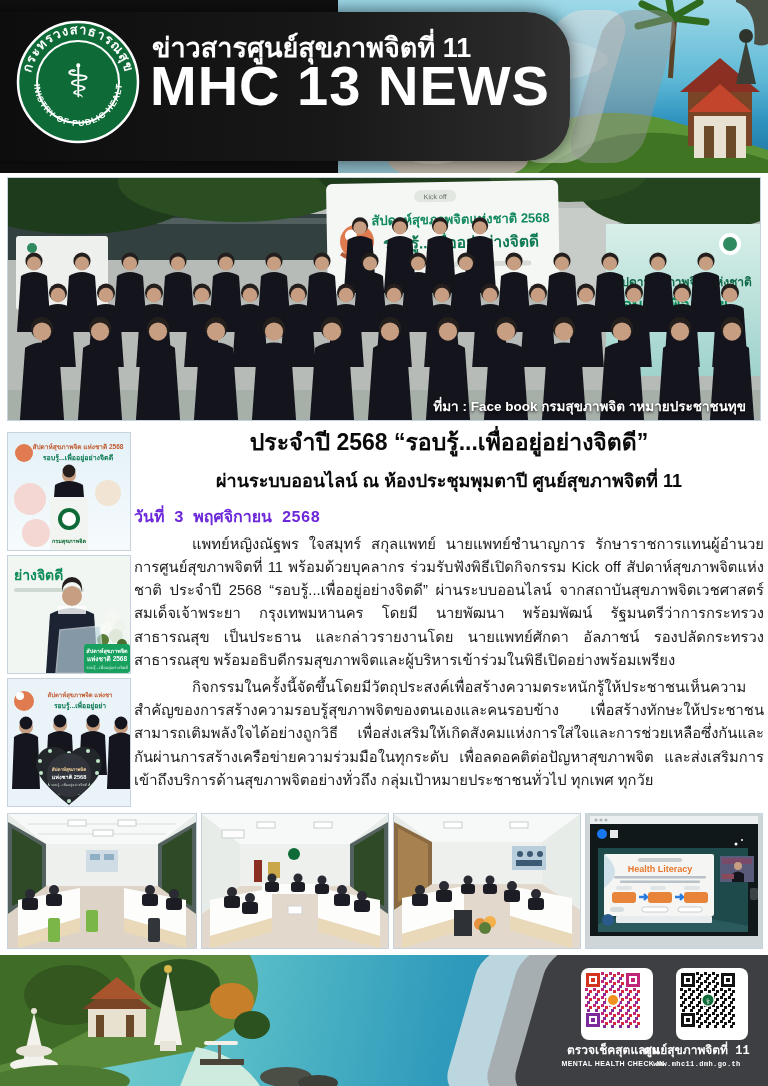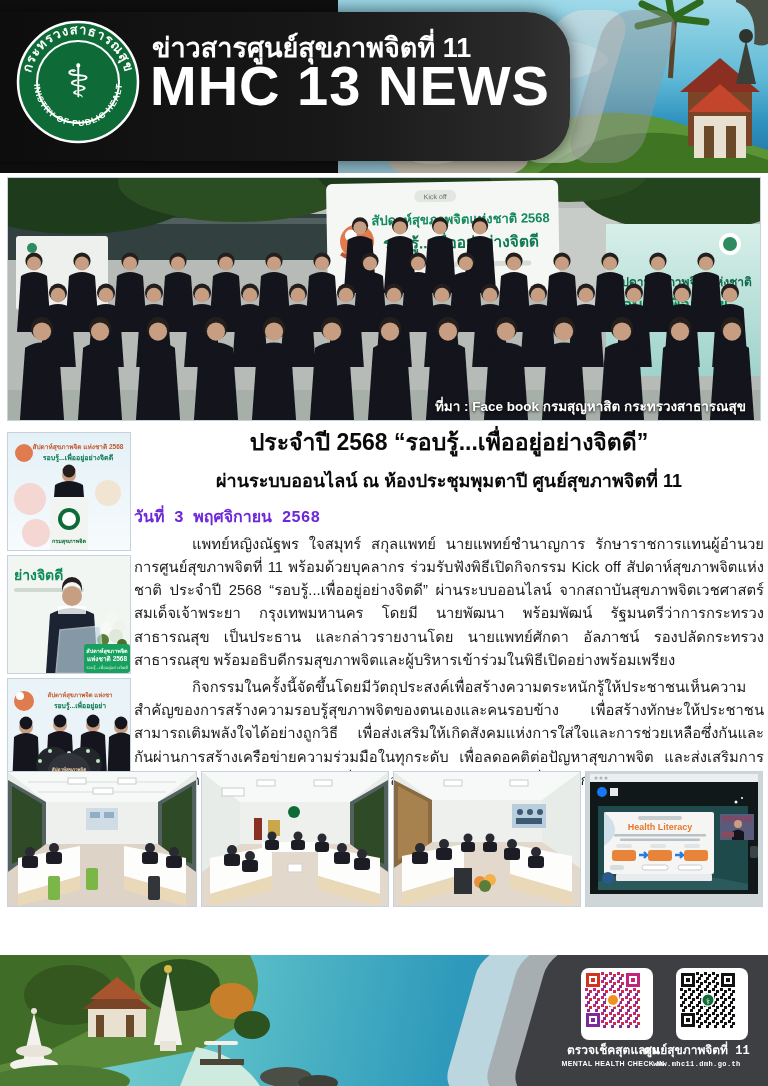--- a/index.html
+++ b/index.html
@@ -38,21 +38,21 @@
   .dateline{color:#6d28d9;font-size:16px;font-weight:800;margin-top:9px;font-family:Liberation Mono, monospace;}
   .para{color:#1c1c1c;font-size:14.8px;line-height:1.57;text-align:justify;margin:4px 0 0 0;
     text-indent:58px;}
 
   .sideph{left:8px;width:122px;}
   .sp1{top:433px;height:117px;}
   .sp2{top:556px;height:117px;}
   .sp3{top:679px;height:127px;}
 
   
-  .bp{top:772px;height:134px;}
+  .bp{top:814px;height:134px;}
   .bp1{left:8px;width:188px;}
   .bp2{left:202px;width:186px;}
   .bp3{left:394px;width:186px;}
   .bp4{left:586px;width:176px;}
 
   
   .footer{left:0;top:955px;width:768px;height:131px;overflow:hidden;
     background:linear-gradient(100deg,#86d2cf 0%,#5ec2c9 28%,#2f9abb 58%,#1f84ad 100%);}
   .ft-chev{top:-8px;height:150px;border-radius:28px;transform:skewX(-16deg);}
   .ftc1{left:462px;width:120px;background:rgba(235,235,235,.75);}
@@ -217,21 +217,21 @@
         <use href="#prs" transform="translate(324,162) scale(1.3)"></use>
       <use href="#prs" transform="translate(382,162) scale(1.3)"></use>
         <use href="#prs" transform="translate(440,162) scale(1.3)"></use>
       <use href="#prs" transform="translate(498,162) scale(1.3)"></use>
         <use href="#prs" transform="translate(556,162) scale(1.3)"></use>
       <use href="#prs" transform="translate(614,162) scale(1.3)"></use>
         <use href="#prs" transform="translate(672,162) scale(1.3)"></use>
       <use href="#prs" transform="translate(724,162) scale(1.3)"></use>
     </g>
   </svg>
-  <div class="abs main-cap">ที่มา : Face book กรมสุญหาสิต กระทรวงสาธารณสุข</div>
+  <div class="abs main-cap">ที่มา : Face book กรมสุขภาพจิต าหมายประชาชนทุข</div>
 </div>
 
 <div class="abs photo sideph sp1">
   <svg viewBox="0 0 122 117" width="122" height="117">
     <defs>
         <linearGradient id="bgl" x1="0" y1="0" x2="0" y2="1">
       <stop offset="0" stop-color="#e3f1f7"></stop>
           <stop offset="1" stop-color="#f7fbfd"></stop>
         </linearGradient>
       </defs>

